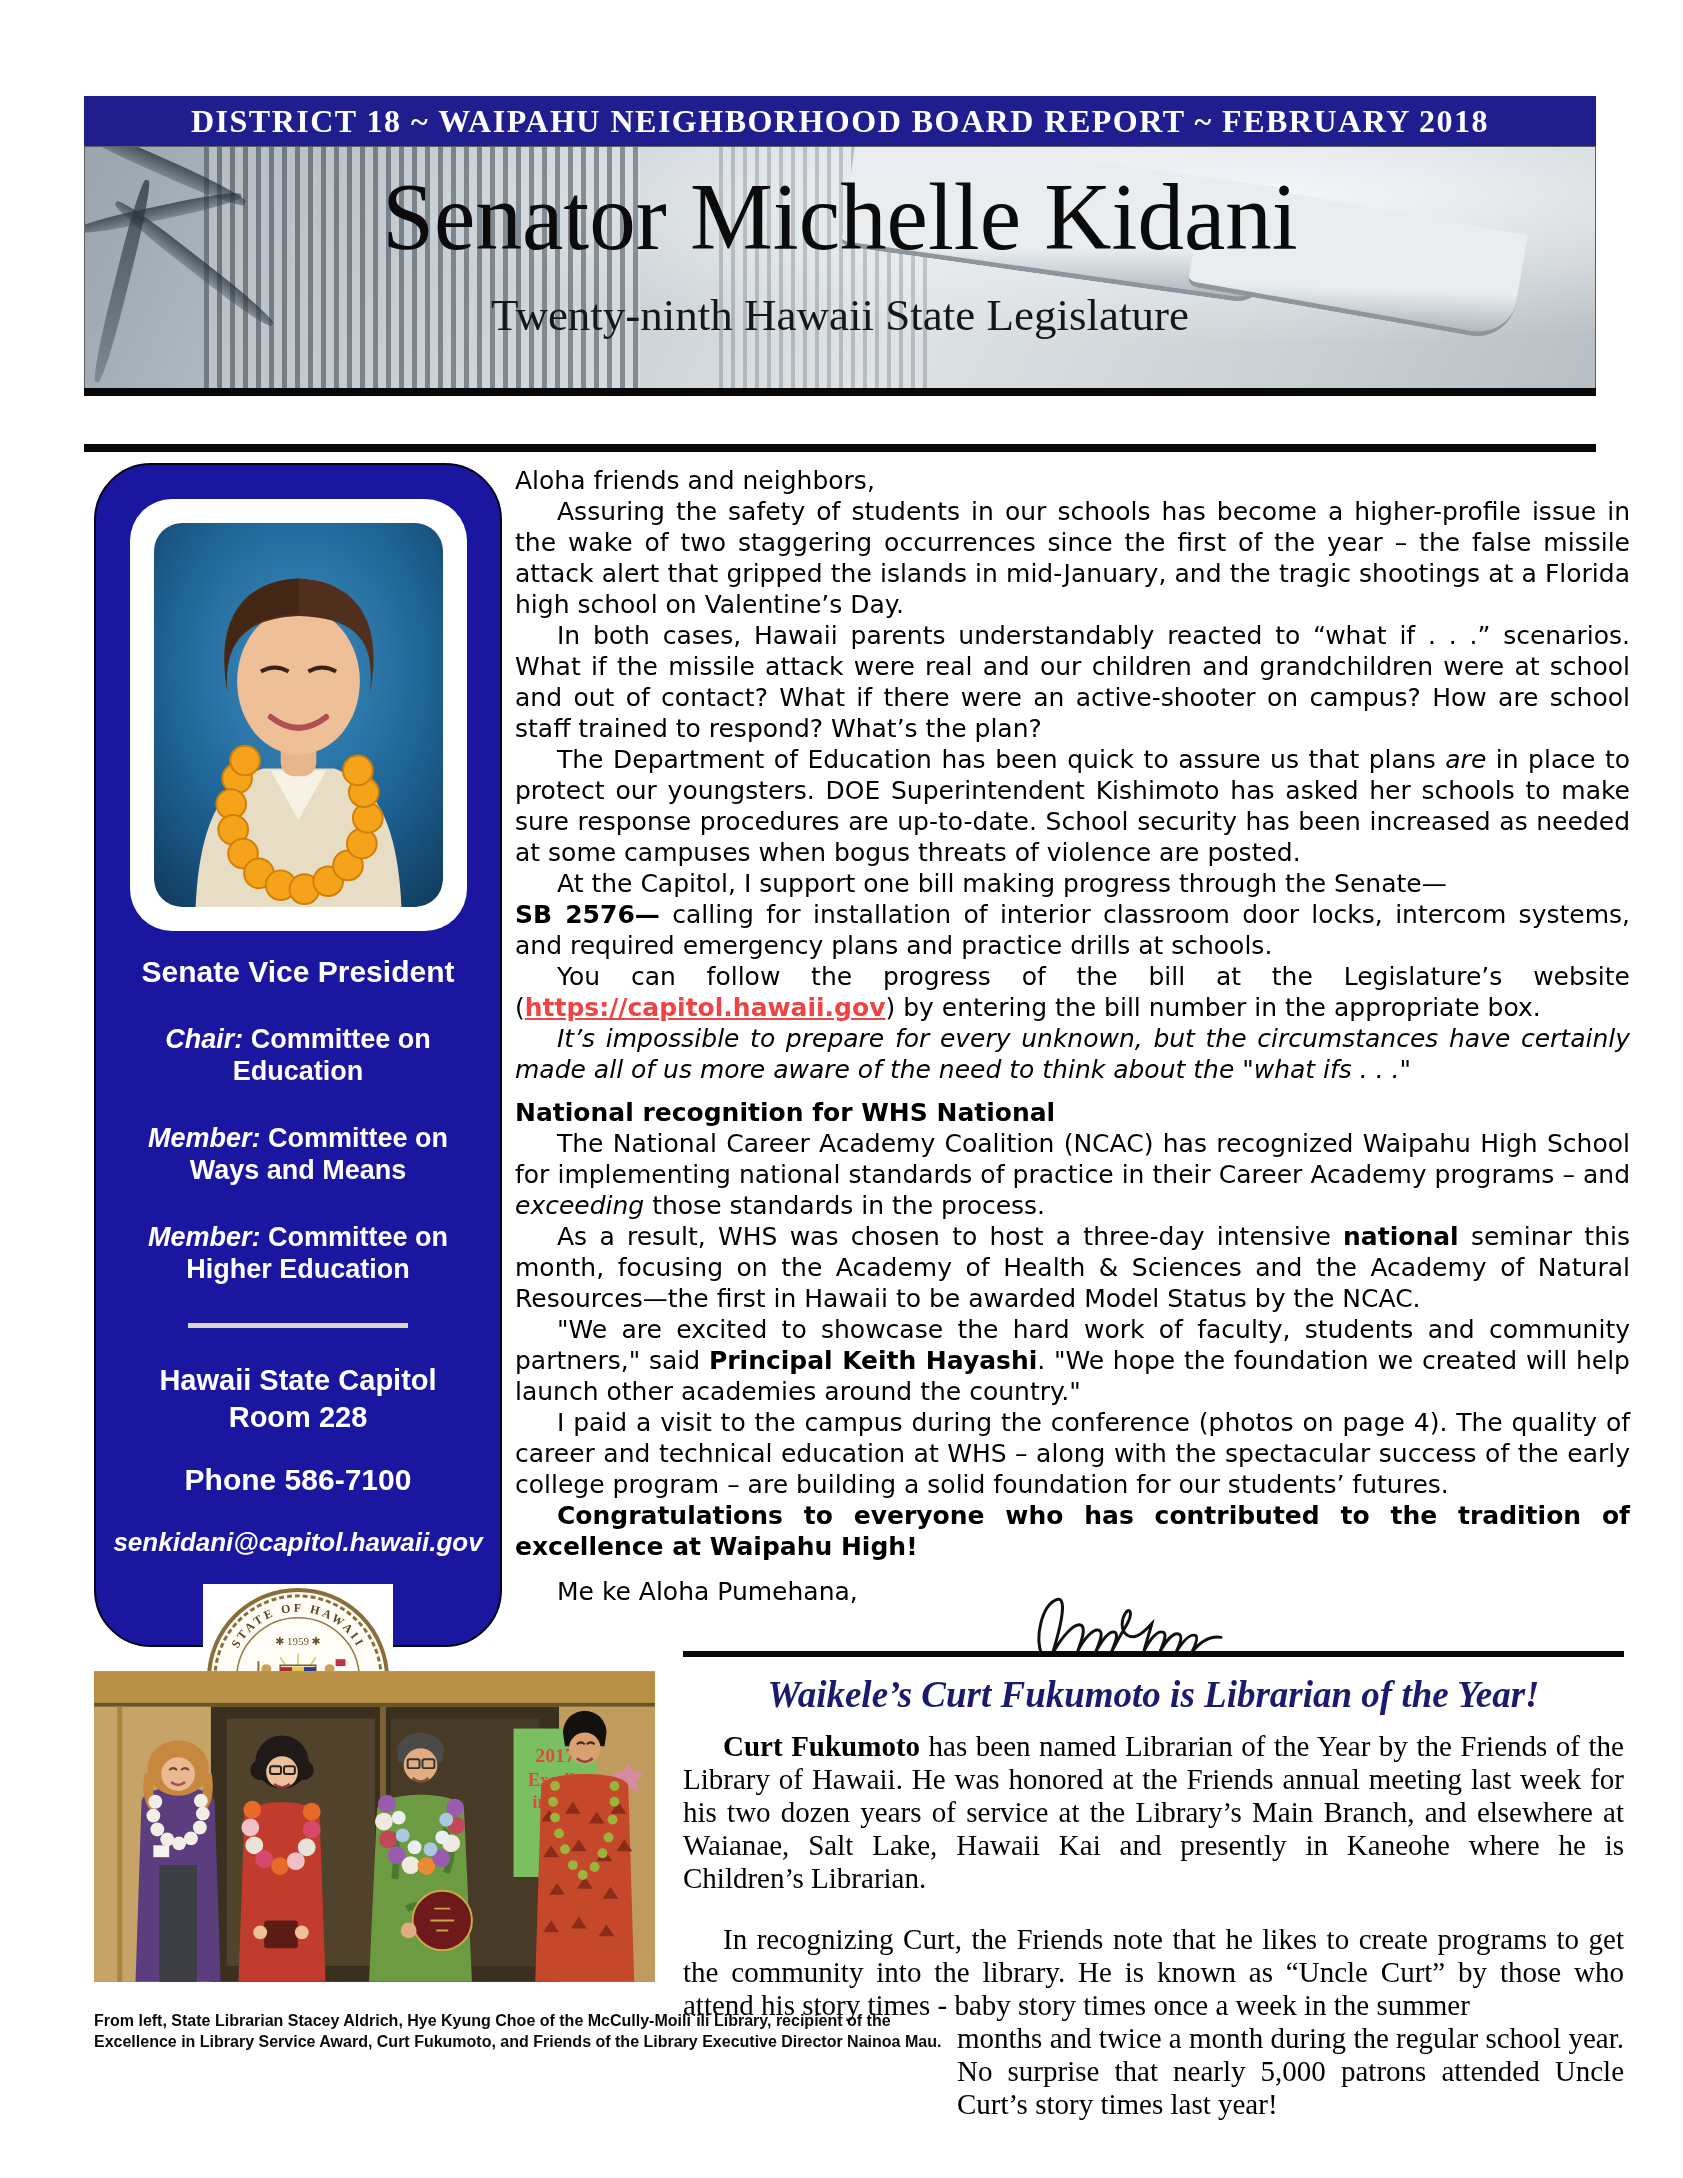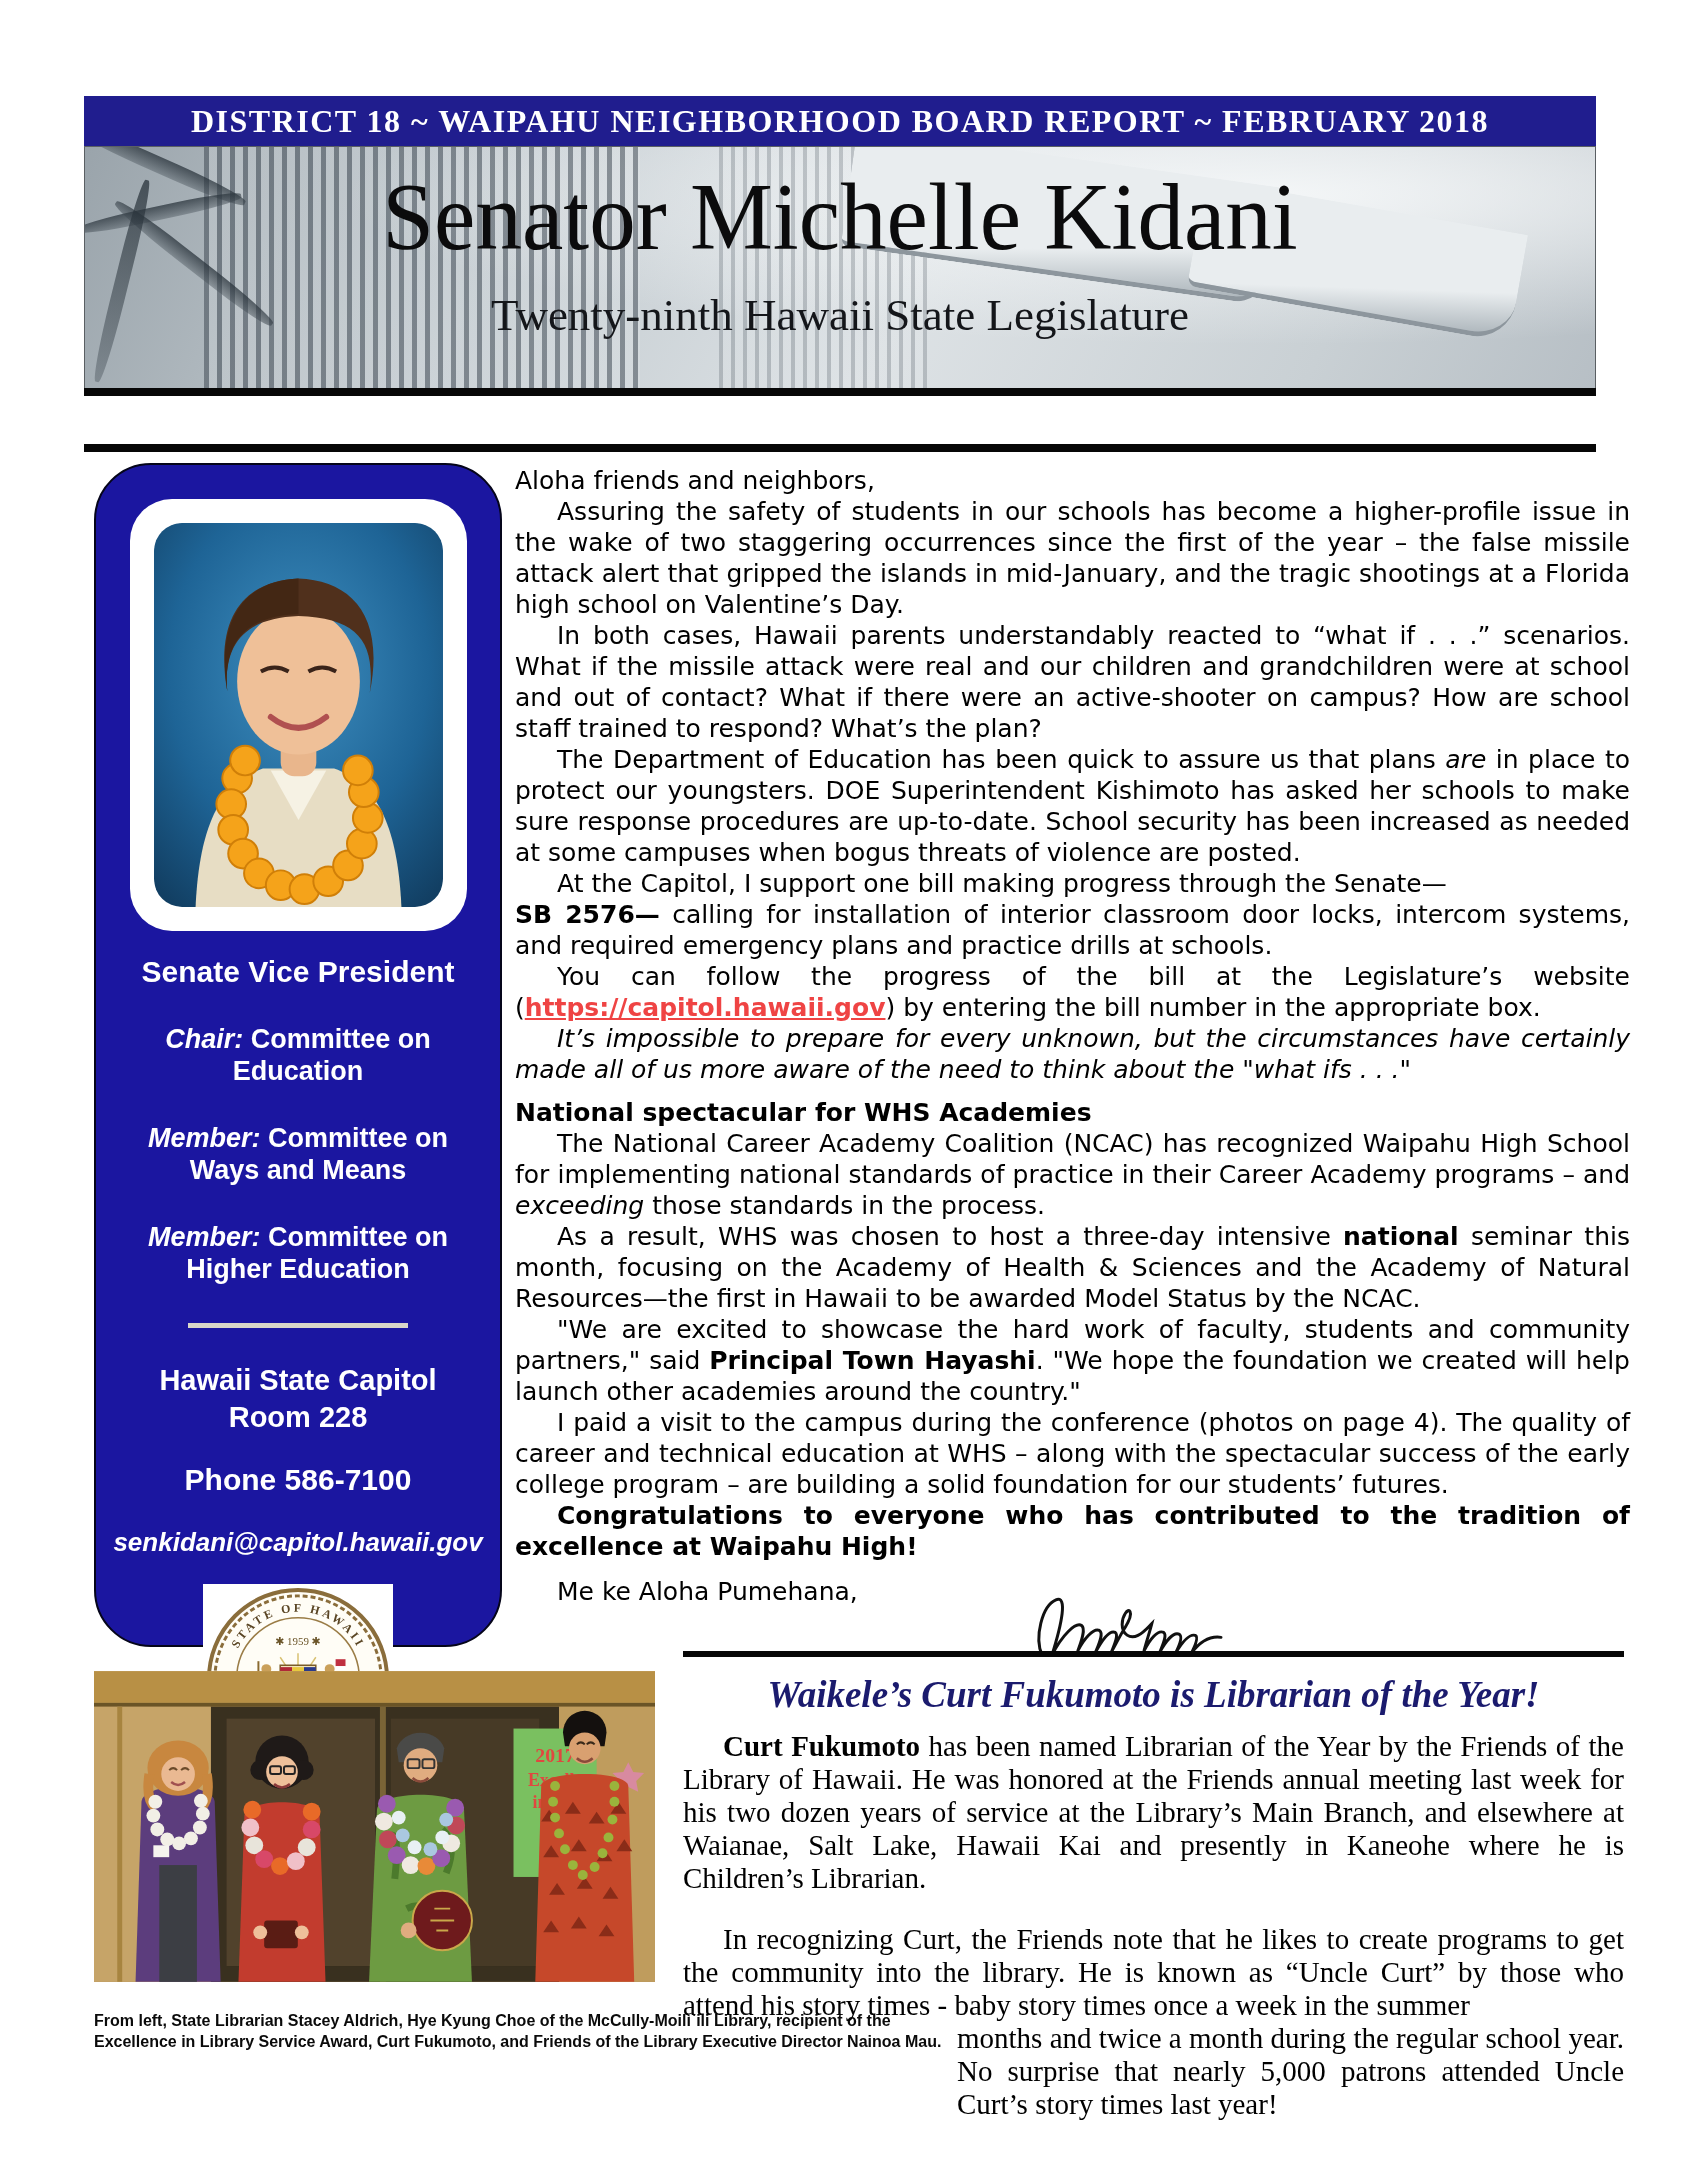--- a/index.html
+++ b/index.html
@@ -241,24 +241,24 @@
   </aside>
 
   <main class="letter">
     <p class="salutation">Aloha friends and neighbors,</p>
     <p>Assuring the safety of students in our schools has become a higher-profile issue in the wake of two staggering occurrences since the first of the year – the false missile attack alert that gripped the islands in mid-January, and the tragic shootings at a Florida high school on Valentine’s Day.</p>
     <p>In both cases, Hawaii parents understandably reacted to “what if . . .” scenarios.  What if the missile attack were real and our children and grandchildren were at school and out of contact?  What if there were an active-shooter on campus?  How are school staff trained to respond?  What’s the plan?</p>
     <p><span>The Department of Education has been quick to assure us that plans </span><span class="em">are</span><span> in place to protect our youngsters.  DOE Superintendent Kishimoto has asked her schools to make sure response procedures are up-to-date.  School security has been increased as needed at some campuses when bogus threats of violence are posted.</span></p>
     <p><span>At the Capitol, I support one bill making progress through the Senate—</span><br><span class="b">SB 2576—</span><span> calling for installation of interior classroom door locks, intercom systems, and required emergency plans and practice drills at schools.</span></p>
     <p><span>You can follow the progress of the bill at the Legislature’s website (</span><a class="bill-link" href="#">https://capitol.hawaii.gov</a><span>) by entering the bill number in the appropriate box.</span></p>
     <p class="italicp">It’s impossible to prepare for every unknown, but the circumstances have certainly made all of us more aware of the need to think about the "what ifs . . ."</p>
-    <div class="h2">National spectacular for WHS Academies</div>
+    <div class="h2">National recognition for WHS National</div>
     <p><span>The National Career Academy Coalition (NCAC) has recognized Waipahu High School for implementing national standards of practice in their Career Academy programs – and </span><span class="em">exceeding</span><span> those standards in the process.</span></p>
     <p><span>As a result, WHS was chosen to host a three-day intensive </span><span class="b">national</span><span> seminar this month, focusing on the Academy of Health &amp; Sciences and the Academy of Natural Resources—the first in Hawaii to be awarded Model Status by the NCAC.</span></p>
-    <p><span>"We are excited to showcase the hard work of faculty, students and community partners," said </span><span class="b">Principal Town Hayashi</span><span>.  "We hope the foundation we created will help launch other academies around the country."</span></p>
+    <p><span>"We are excited to showcase the hard work of faculty, students and community partners," said </span><span class="b">Principal Keith Hayashi</span><span>.  "We hope the foundation we created will help launch other academies around the country."</span></p>
     <p>I paid a visit to the campus during the conference (photos on page 4). The quality of career and technical education at WHS – along with the spectacular success of the early college program – are building a solid foundation for our students’ futures.</p>
     <p class="boldp">Congratulations to everyone who has contributed to the tradition of excellence at Waipahu High!</p>
     <div class="closing-row">
       <span class="closing">Me ke Aloha Pumehana,</span>
       <svg class="sig" width="307" height="87" viewBox="0 0 310 88">
         <path d="M16,74 C8,56 16,24 30,18 C42,13 36,42 26,74 C36,54 50,40 56,44 C61,48 54,64 52,70 C58,58 68,46 74,49 C79,52 72,66 70,71 C76,60 84,48 90,51 C94,54 88,66 86,71 C90,64 96,52 100,46 C103,41 107,34 105,30 C103,26 97,34 97,43 C97,53 105,58 113,54 C119,51 123,46 127,42 C125,50 121,62 119,70 C125,58 133,48 139,51 C143,54 137,66 135,71 C141,60 149,50 155,53 C159,56 153,68 151,72 C157,62 165,52 171,54 C175,56 169,68 167,72 C173,64 183,54 197,56" stroke="#111" stroke-width="3" fill="none" stroke-linecap="round"></path>
       </svg>
     </div>
   </main>
 

